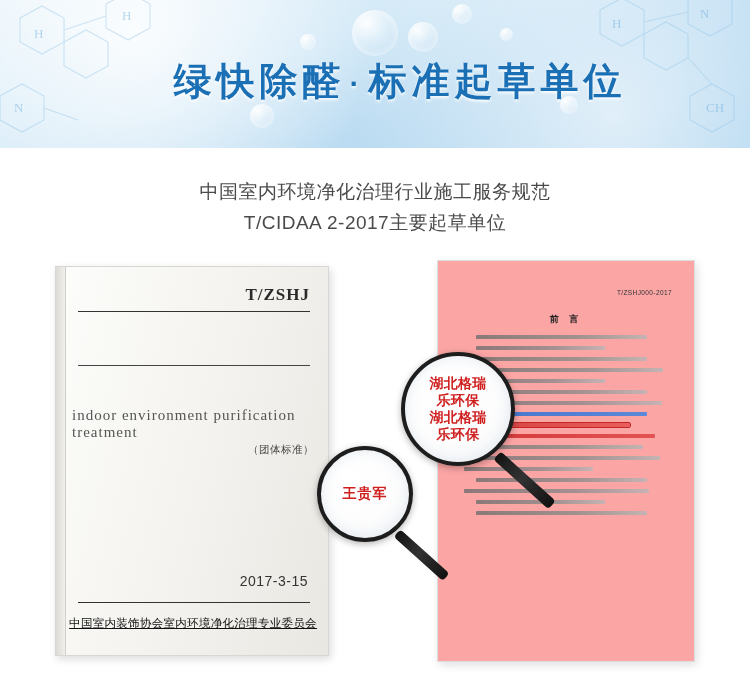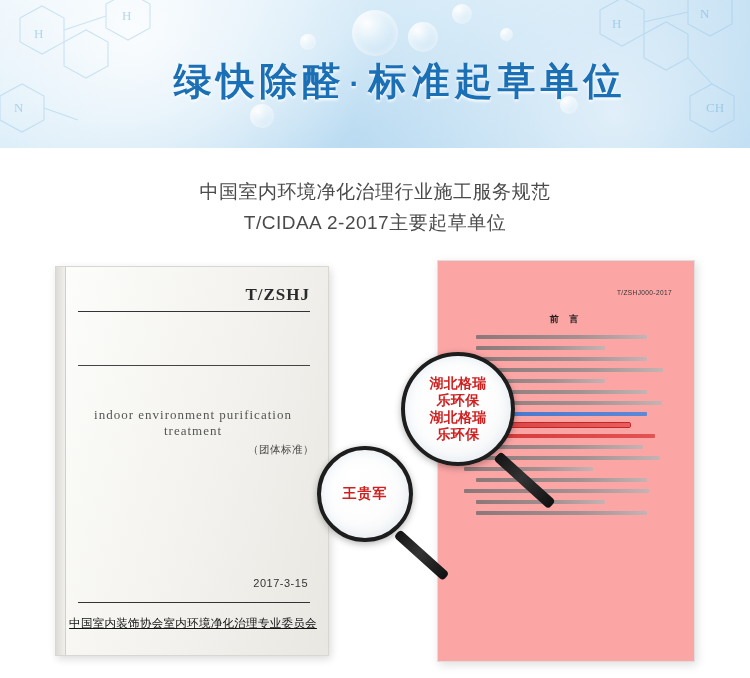--- a/index.html
+++ b/index.html
@@ -149,42 +149,41 @@
     text-align: center;
     font-size: 15.5px;
     font-weight: bold;
     color: #1a1a1a;
     letter-spacing: 0.5px;
     font-family: "Liberation Serif", serif;
   }
   .left-en1, .left-en2 {
     position: absolute;
     left: 16px; right: 14px;
-    text-align: center;
-    font-size: 13px;
+    font-size: 15px;
     color: #555;
     letter-spacing: 1px;
     font-family: "Liberation Serif", serif;
   }
   .left-en1 { top: 140px; }
   .left-en2 { top: 156px; }
   .left-bracket {
     position: absolute;
     left: 16px; right: 14px;
     top: 176px;
     text-align: right;
     font-size: 10.5px;
     color: #444;
     letter-spacing: 0.5px;
   }
   .left-date {
     position: absolute;
     right: 20px;
     bottom: 66px;
-    font-size: 11px;
+    font-size: 14px;
     color: #333;
     letter-spacing: 0.5px;
   }
   .left-rule3 {
     position: absolute;
     left: 22px; right: 18px;
     bottom: 52px;
     border-top: 1.5px solid #333;
   }
   .left-issuer {

